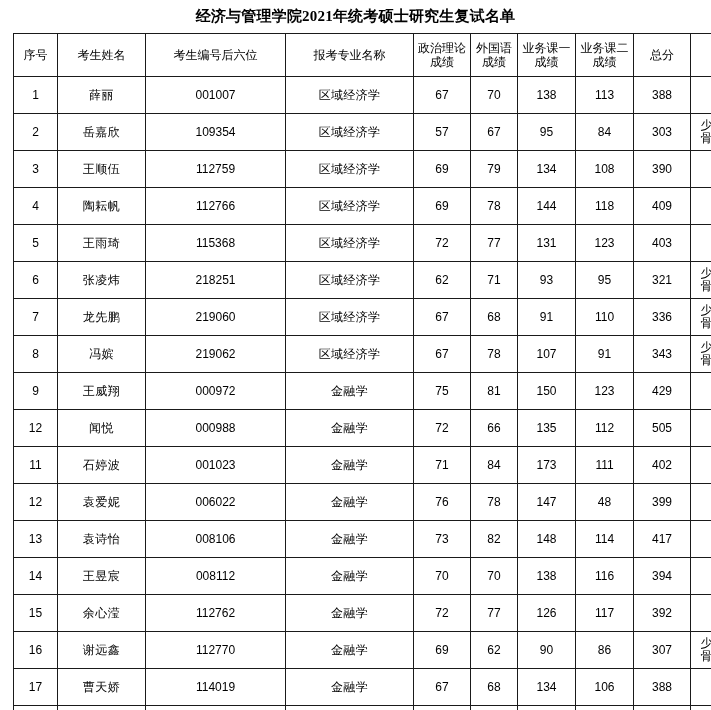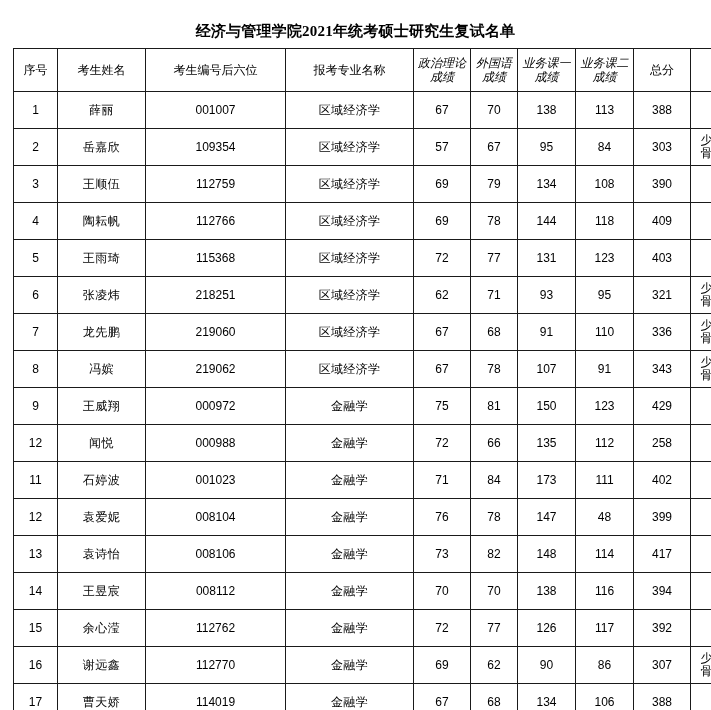--- a/index.html
+++ b/index.html
@@ -18,21 +18,21 @@
     position: relative;
     width: 711px;
     height: 710px;
     box-sizing: border-box;
   }
   .doc-title {
     text-align: center;
     font-size: 15px;
     font-weight: bold;
     letter-spacing: 0.2px;
-    padding-top: 22px;
+    padding-top: 7px;
     padding-bottom: 8px;
     line-height: 18px;
     font-family: "Liberation Serif", "DejaVu Serif", serif;
   }
   .table-wrap {
     padding: 0 13px 0 13px;
   }
   table.roster {
     border-collapse: collapse;
     width: 685px;
@@ -52,21 +52,20 @@
   table.roster thead th {
     height: 42px;
     font-size: 12px;
   }
   table.roster tbody td {
     height: 36px;
   }
   .hdr-two-line {
     display: block;
     line-height: 14px;
-    font-style: italic;
   }
   .remark-cell {
     font-size: 10px;
     line-height: 11px;
     letter-spacing: 0px;
   }
   .remark-cell span {
     display: block;
   }
   .num-cell { font-size: 12.5px; }
@@ -256,39 +255,39 @@
           </tr>
           <tr>
             <td class="num-cell">12</td>
             <td class="name-cell">闻悦</td>
             <td class="id-cell">000988</td>
             <td class="major-cell">金融学</td>
             <td class="score-cell">72</td>
             <td class="score-cell">66</td>
             <td class="score-cell">135</td>
             <td class="score-cell">112</td>
-            <td class="total-cell">258</td>
+            <td class="total-cell">505</td>
             <td class="remark-cell"></td>
           </tr>
           <tr>
             <td class="num-cell">11</td>
             <td class="name-cell">石婷波</td>
             <td class="id-cell">001023</td>
             <td class="major-cell">金融学</td>
             <td class="score-cell">71</td>
             <td class="score-cell">84</td>
             <td class="score-cell">173</td>
             <td class="score-cell">111</td>
             <td class="total-cell">402</td>
             <td class="remark-cell"></td>
           </tr>
           <tr>
             <td class="num-cell">12</td>
             <td class="name-cell">袁爱妮</td>
-            <td class="id-cell">008104</td>
+            <td class="id-cell">006022</td>
             <td class="major-cell">金融学</td>
             <td class="score-cell">76</td>
             <td class="score-cell">78</td>
             <td class="score-cell">147</td>
             <td class="score-cell">48</td>
             <td class="total-cell">399</td>
             <td class="remark-cell"></td>
           </tr>
           <tr>
             <td class="num-cell">13</td>

